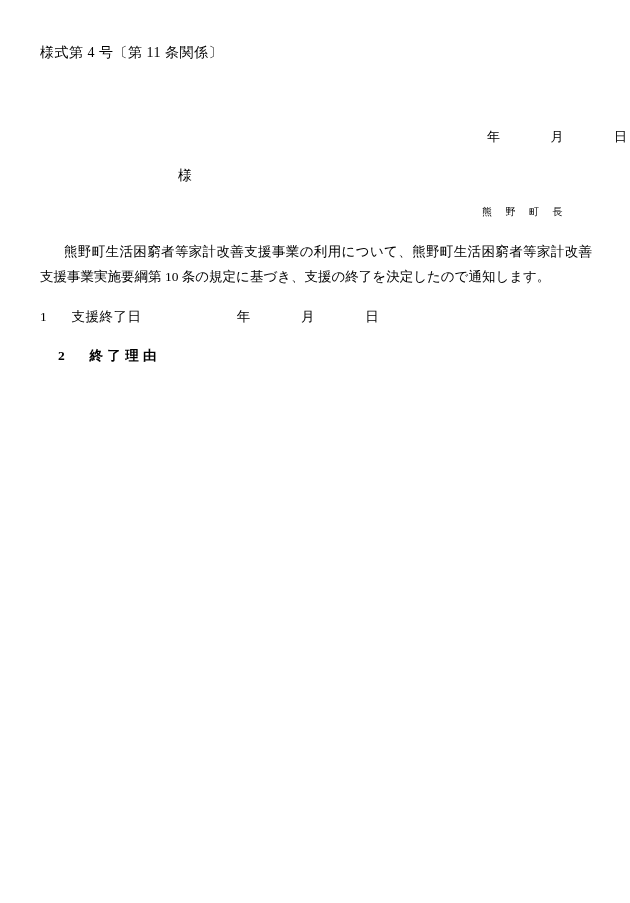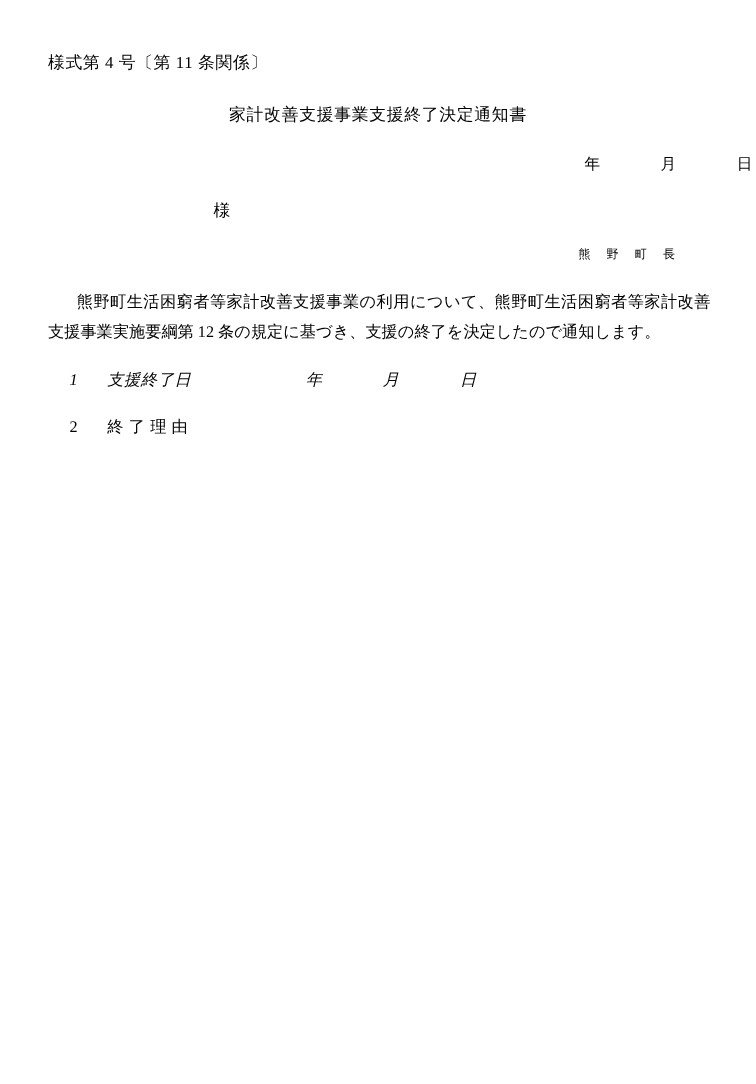--- a/index.html
+++ b/index.html
@@ -82,27 +82,27 @@
     line-height: 1.85;
     text-align: justify;
     text-indent: 24px;
   }
   .item {
     position: absolute;
     font-size: 13.5px;
     white-space: nowrap;
   }
   .item-1 {
-    left: 58px;
+    left: 40px;
     top: 308px;
-    font-style: italic;
   }
   .item-2 {
     left: 58px;
     top: 347px;
+    font-weight: bold;
   }
   .item-num {
     display: inline-block;
     width: 28px;
   }
   .item-label {
     letter-spacing: 0.5px;
   }
   .item-1 .item-date {
     display: inline-block;
@@ -113,40 +113,39 @@
     width: 44px;
   }
 </style>
 </head>
 <body>
 
 <div class="page">
 
   <div class="form-no">様式第 4 号〔第 11 条関係〕</div>
 
-  <div class="doc-title">家計改善支援事業支援終了決定通知書</div>
 
   <div class="date-line">
     <span>年</span>
     <span class="gap"></span>
     <span>月</span>
     <span class="gap"></span>
     <span>日</span>
   </div>
 
   <div class="addressee">様</div>
 
   <div class="issuer">
     <span>熊</span>
     <span>野</span>
     <span>町</span>
     <span>長</span>
   </div>
 
-  <div class="body-text">熊野町生活困窮者等家計改善支援事業の利用について、熊野町生活困窮者等家計改善支援事業実施要綱第 12 条の規定に基づき、支援の終了を決定したので通知します。</div>
+  <div class="body-text">熊野町生活困窮者等家計改善支援事業の利用について、熊野町生活困窮者等家計改善支援事業実施要綱第 10 条の規定に基づき、支援の終了を決定したので通知します。</div>
 
   <div class="item item-1">
     <span class="item-num">1</span>
     <span class="item-label">支援終了日</span>
     <span class="item-date">
       <span>年</span>
       <span class="gap"></span>
       <span>月</span>
       <span class="gap"></span>
       <span>日</span>

